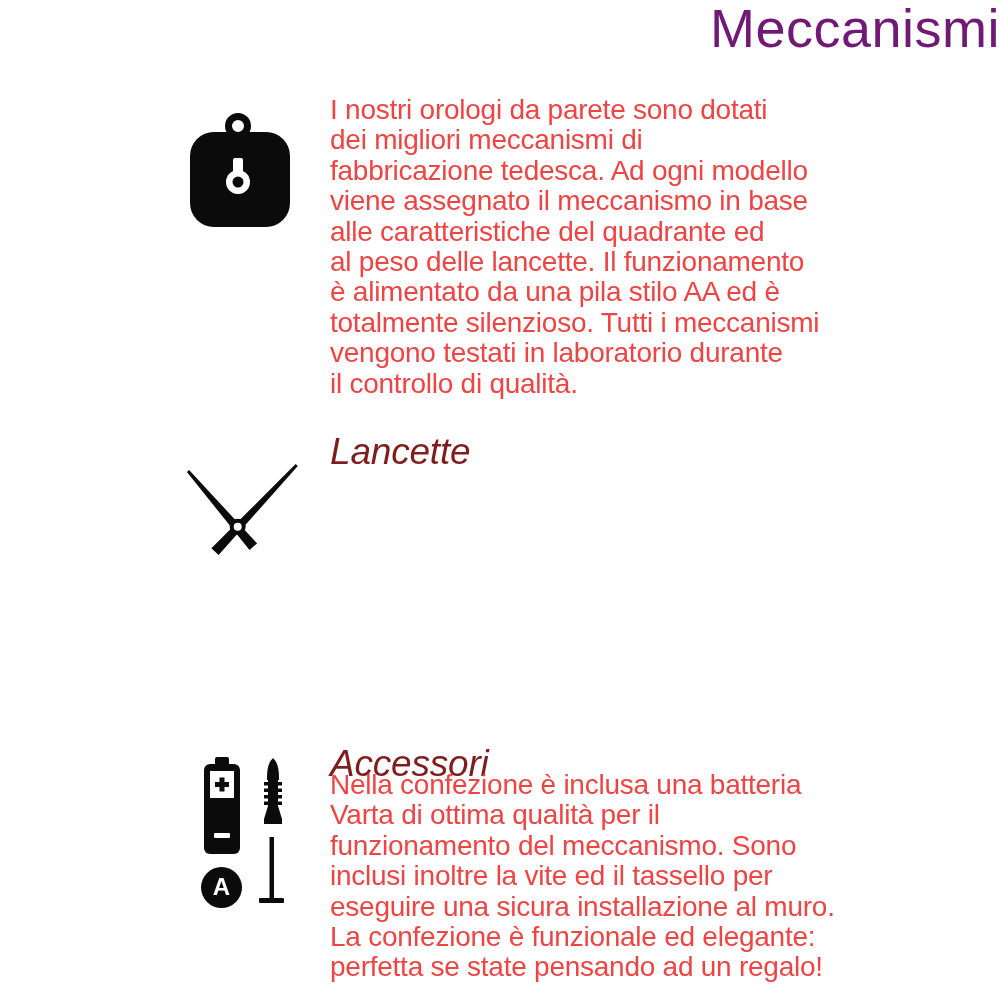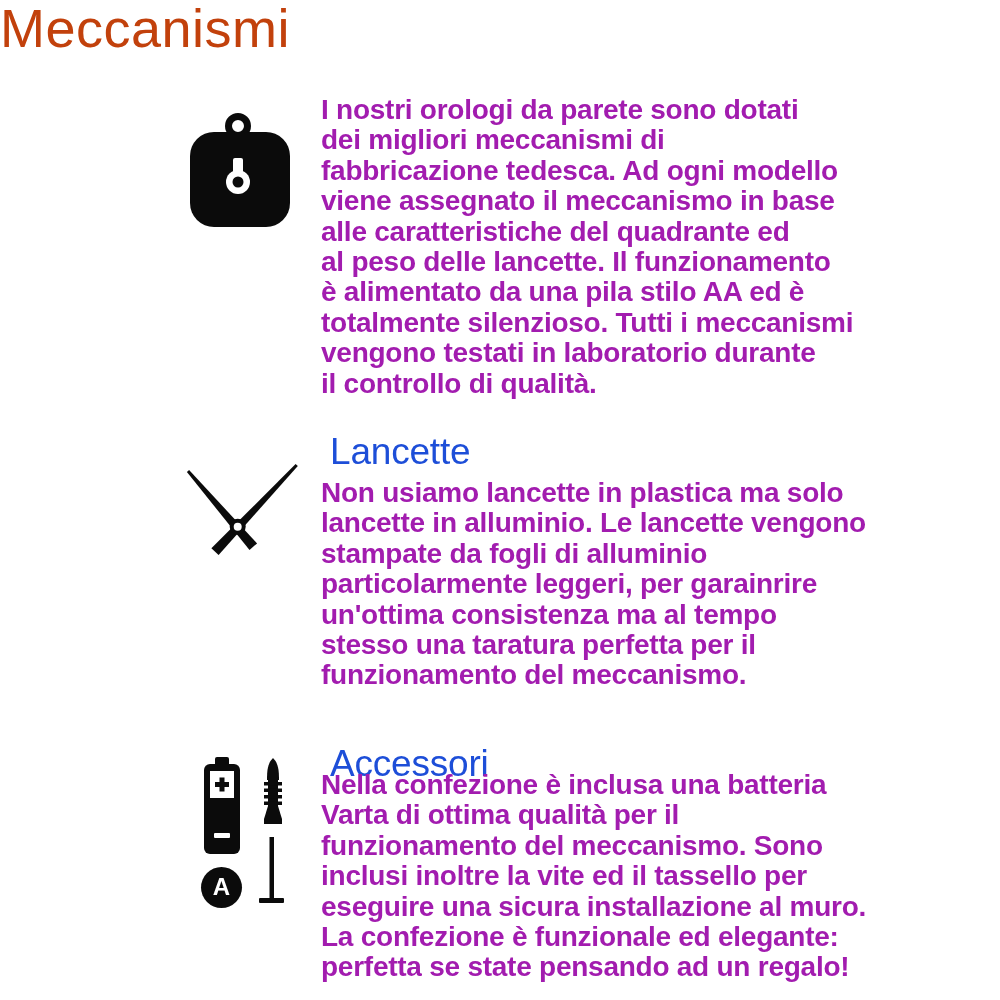--- a/index.html
+++ b/index.html
@@ -7,40 +7,41 @@
   body {
     width: 1000px; height: 1000px;
     font-family: "Liberation Sans", sans-serif;
     color: #0e0e0e;
     overflow: hidden;
   }
   .canvas { position: relative; width: 1000px; height: 1000px; background: #ffffff; }
 
   .page-title {
     position: absolute; left: 0; top: 1px; width: 100%;
-    text-align: left;
+    text-align: right;
     font-size: 54px; line-height: 54px; font-weight: 500;
     letter-spacing: 0.5px;
-    color: #c2410c;
+    color: #701a75;
   }
 
   .section-heading {
     position: absolute; left: 330px;
     font-size: 37px; line-height: 40px; font-weight: 500;
-    color: #1d4ed8;
+    color: #7f1d1d;
     letter-spacing: -0.2px;
+    font-style: italic;
   }
   .heading-lancette  { top: 432px; }
   .heading-accessori { top: 744px; }
 
   .body-text {
-    position: absolute; left: 321px; width: 548px;
-    font-size: 28px; line-height: 30.4px; font-weight: 700;
+    position: absolute; left: 330px; width: 548px;
+    font-size: 28px; line-height: 30.4px; font-weight: 400;
     letter-spacing: -0.25px;
-    color: #a21caf;
+    color: #ef4444;
     white-space: pre-line;
   }
   .body-meccanismi { top: 95px;  }
   .body-lancette   { top: 478px; }
   .body-accessori  { top: 770px; }
 
   .icon-abs { position: absolute; }
   .icon-mechanism { left: 185px; top: 110px; }
   .icon-hands     { left: 175px; top: 450px; }
   .icon-battery   { left: 200px; top: 753px; }
@@ -87,27 +88,20 @@
 
   <h2 class="section-heading heading-lancette">Lancette</h2>
   <div class="icon-abs icon-hands">
     <svg width="135" height="110" viewBox="0 0 135 110" xmlns="http://www.w3.org/2000/svg">
       <polygon points="120.6,14.0 122.8,16.0 43.6,105.1 36.4,98.3" fill="#0b0b0b"></polygon>
       <polygon points="14.1,20.0 11.9,22.0 74.5,100.0 82.1,93.4" fill="#0b0b0b"></polygon>
       <circle cx="62.7" cy="76.7" r="8" fill="#0b0b0b"></circle>
       <circle cx="62.7" cy="76.7" r="4" fill="#ffffff"></circle>
     </svg>
   </div>
-  <p class="body-text body-lancette">Non usiamo lancette in plastica ma solo
-lancette in alluminio. Le lancette vengono
-stampate da fogli di alluminio
-particolarmente leggeri, per garainrire
-un'ottima consistenza ma al tempo
-stesso una taratura perfetta per il
-funzionamento del meccanismo.</p>
 
   <h2 class="section-heading heading-accessori">Accessori</h2>
 
   <div class="icon-abs icon-battery">
     <svg width="45" height="105" viewBox="0 0 45 105" xmlns="http://www.w3.org/2000/svg">
       <rect x="15" y="4" width="14" height="9" rx="2" fill="#0b0b0b"></rect>
       <rect x="4" y="11" width="36" height="90" rx="6" fill="#0b0b0b"></rect>
       <rect x="10" y="18" width="24" height="27" fill="#ffffff"></rect>
       <rect x="15" y="29" width="14" height="5" fill="#0b0b0b"></rect>
       <rect x="19.5" y="24.5" width="5" height="14" fill="#0b0b0b"></rect>

